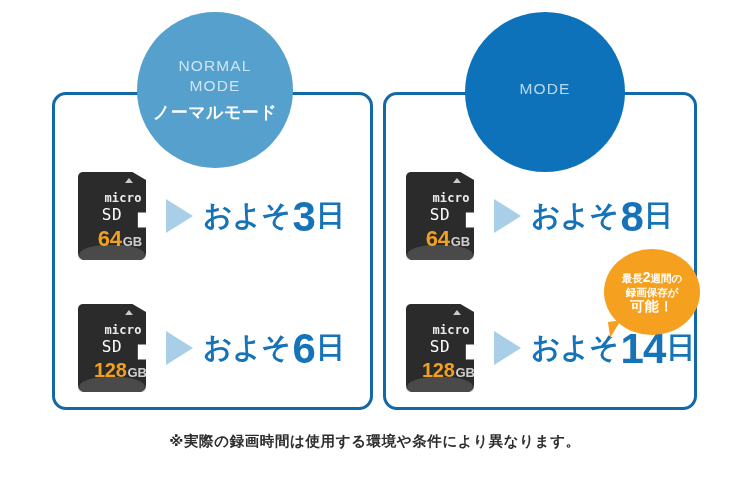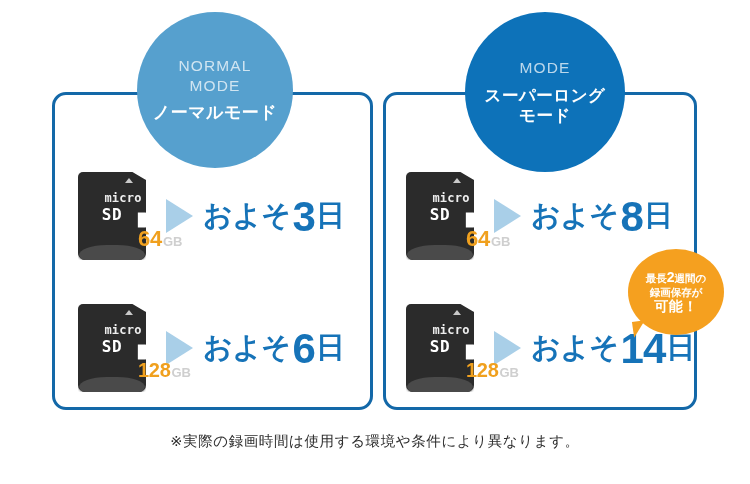--- a/index.html
+++ b/index.html
@@ -140,32 +140,31 @@
     font-family: "DejaVu Sans Mono", "Liberation Mono", monospace;
     padding-left: 8px;
   }
   .sd-sd {
     position: absolute;
     left: 0; right: 0;
     top: 33px;
     text-align: center;
     color: #ffffff;
     font-size: 16px;
-    font-weight: bold;
+    font-weight: normal;
     letter-spacing: 0.5px;
     font-family: "DejaVu Sans Mono", "Liberation Mono", monospace;
   }
   .sd-cap {
     position: absolute;
     left: 16px; right: 0;
     top: 56px;
-    text-align: left;
+    text-align: center;
     line-height: 1;
     white-space: nowrap;
-    margin-left: 44px;
   }
   .sd-cap-num {
     color: #f0a01e;
     font-size: 22px;
     font-weight: bold;
     letter-spacing: -0.3px;
   }
   .sd-cap-unit {
     color: #cfcfcf;
     font-size: 13px;
@@ -205,21 +204,21 @@
     top: 1px;
   }
   .dur-unit {
     font-size: 29px;
     letter-spacing: -0.5px;
   }
 
   
   #badge {
     position: absolute;
-    left: 628px;
+    left: 604px;
     top: 249px;
     width: 96px;
     height: 86px;
     z-index: 7;
   }
   #badge-bubble {
     position: absolute;
     left: 0; top: 0;
     width: 96px;
     height: 86px;
@@ -252,21 +251,21 @@
   .badge-l3 { font-size: 14px; letter-spacing: 0.5px; }
 
   
   #footnote {
     position: absolute;
     left: 0; right: 0;
     top: 432px;
     text-align: center;
     color: #2d2d2d;
     font-size: 14.5px;
-    font-weight: normal;
+    font-weight: bold;
     letter-spacing: 0.6px;
   }
 </style>
 </head>
 <body>
 
 <div id="stage">
 
   <div class="panel" id="panel-normal"></div>
 
@@ -315,24 +314,20 @@
       <span class="dur-unit">日</span>
     </div>
   </div>
 
   <div class="panel" id="panel-super"></div>
 
   <div class="mode-circle" id="circle-super">
     <div class="mode-en">
       <div>MODE</div>
     </div>
-    <div class="mode-jp">
-      <div>スーパーロング</div>
-      <div>モード</div>
-    </div>
   </div>
 
   <div class="row" id="row-s-64">
     <div class="sd-card">
       <div class="sd-body"></div>
       <div class="sd-base"></div>
       <div class="sd-tri"></div>
       <div class="sd-micro">micro</div>
       <div class="sd-sd">SD</div>
       <div class="sd-cap">

